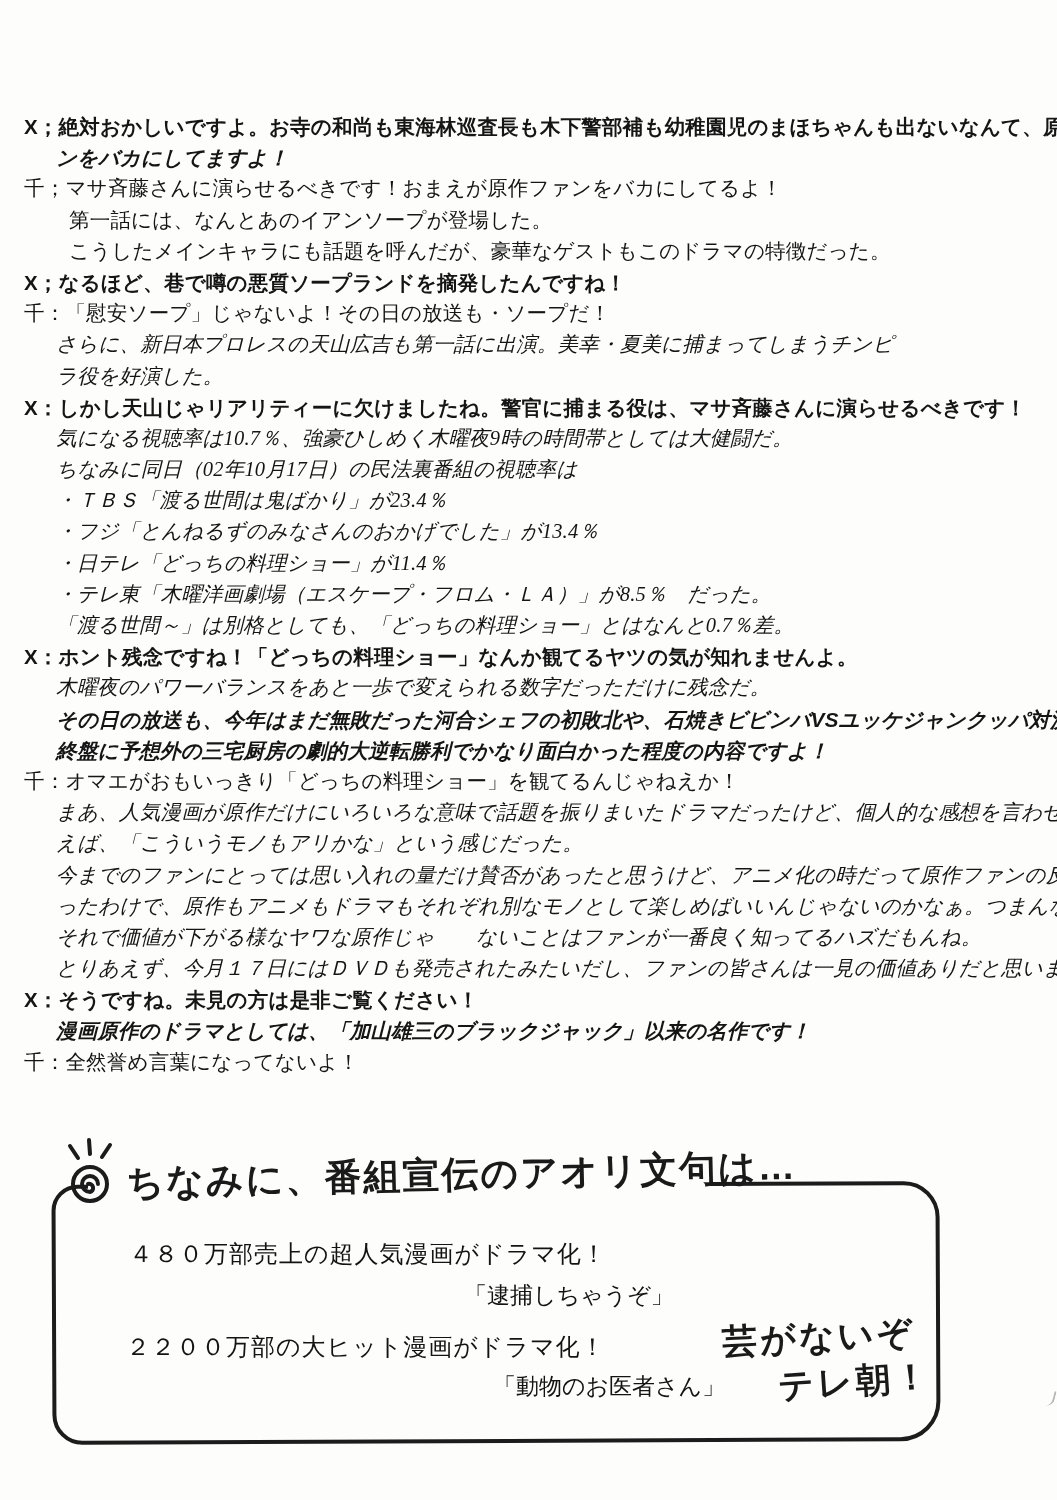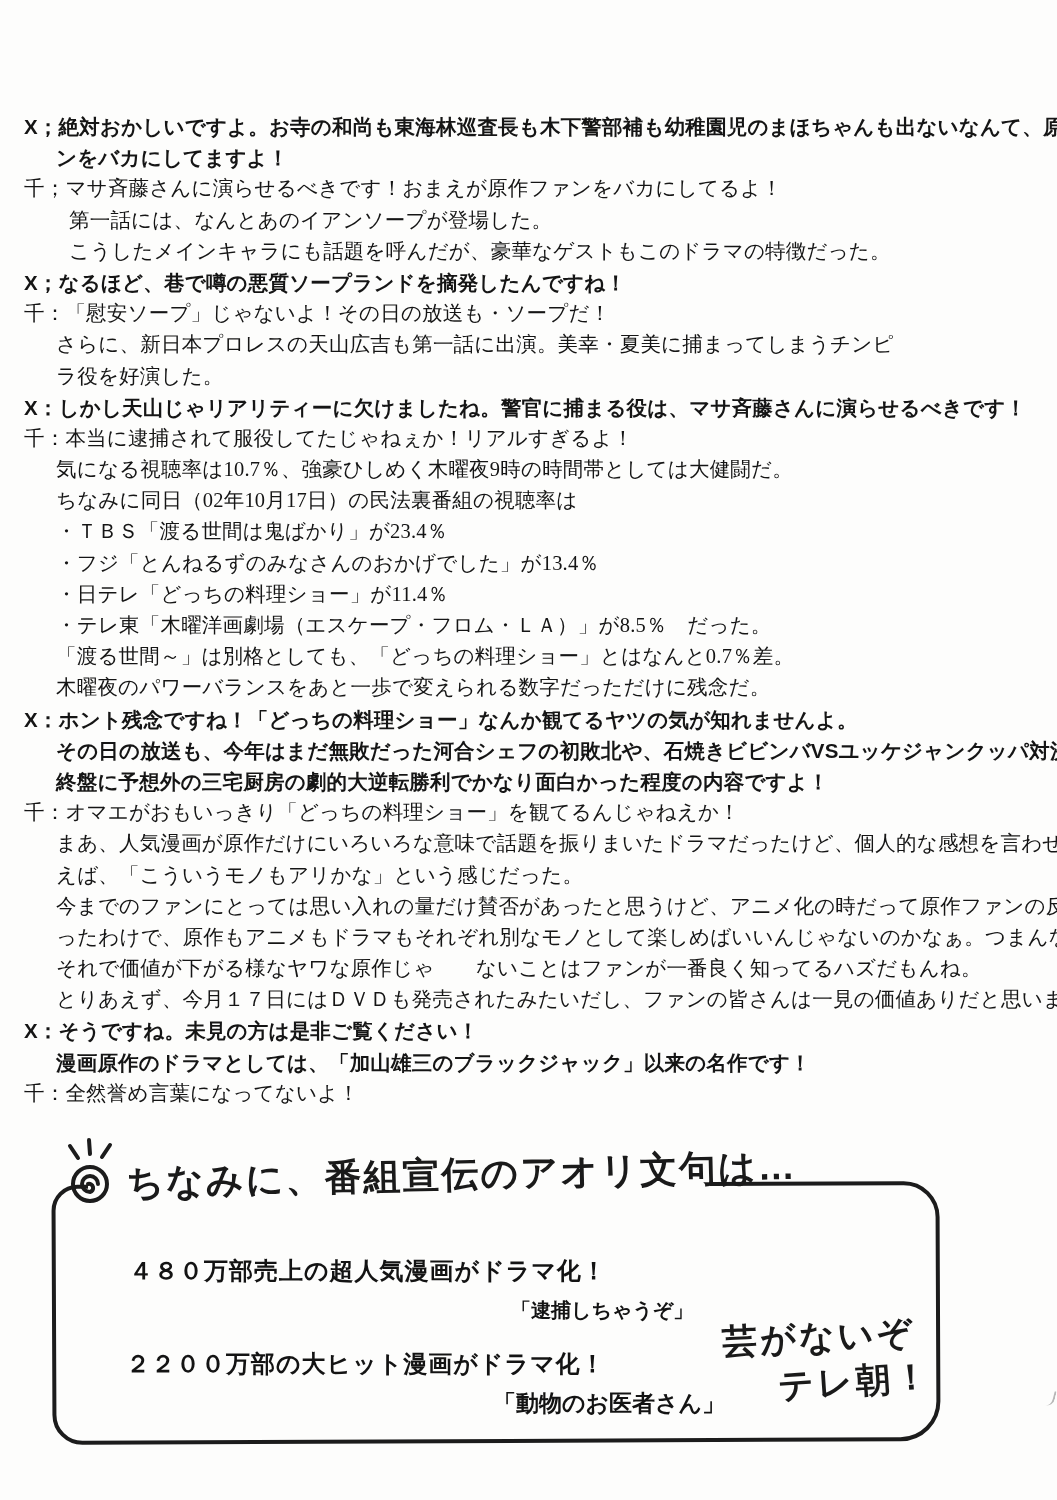--- a/index.html
+++ b/index.html
@@ -14,21 +14,21 @@
   .dialogue{
     position:absolute;left:24px;top:111px;width:1025px;
   }
   .line{
     height:31.2px;line-height:31.2px;font-size:20.5px;
     white-space:nowrap;letter-spacing:0.2px;
   }
   .b{font-family:"Liberation Sans",sans-serif;font-weight:700;}
   .m{font-family:"Liberation Serif",serif;font-weight:400;}
   .ind0{padding-left:0;}
-  .ind1{padding-left:32px;}
+  .ind1{padding-left:32px;font-style:italic;}
   .ind2{padding-left:45px;}
 
   
   .promo-box{
     position:absolute;left:52px;top:1183px;width:880px;height:252px;
     border:4.5px solid #1c1c1c;
     border-radius:26px 36px 40px 30px;
     transform:rotate(-0.25deg);
     background:transparent;
   }
@@ -38,24 +38,24 @@
   }
   .hand-title{
     position:absolute;left:126px;top:1150px;
     font-family:"Liberation Sans",sans-serif;font-weight:700;
     font-size:37px;letter-spacing:2px;white-space:nowrap;
     transform:rotate(-1.4deg);color:#1a1a1a;
   }
   .doodle{position:absolute;left:62px;top:1136px;}
   .promo-line{
     position:absolute;font-family:"Liberation Sans",sans-serif;
-    font-weight:700;white-space:nowrap;color:#131313;margin-top:17px;
+    font-weight:400;white-space:nowrap;color:#131313;
   }
   .p1{left:129px;top:1238px;font-size:24px;letter-spacing:1px;}
-  .p1s{left:511px;top:1280px;font-size:20px;}
+  .p1s{left:464px;top:1280px;font-size:23px;}
   .p2{left:126px;top:1331px;font-size:24px;letter-spacing:1px;}
   .p2s{left:493px;top:1371px;font-size:23px;}
   .hand-note{
     position:absolute;font-family:"Liberation Sans",sans-serif;
     font-weight:700;white-space:nowrap;color:#1a1a1a;
   }
   .n1{left:722px;top:1314px;font-size:35px;transform:rotate(-3deg);letter-spacing:3px;}
   .n2{left:778px;top:1358px;font-size:35px;transform:rotate(-4deg);letter-spacing:3px;}
   .edge-artifact{
     position:absolute;left:1044px;top:1390px;width:9px;height:16px;
@@ -72,30 +72,29 @@
       <div class="line b ind0">X；絶対おかしいですよ。お寺の和尚も東海林巡査長も木下警部補も幼稚園児のまほちゃんも出ないなんて、原作ファ</div>
       <div class="line b ind1">ンをバカにしてますよ！</div>
       <div class="line m ind0">千；マサ斉藤さんに演らせるべきです！おまえが原作ファンをバカにしてるよ！</div>
       <div class="line m ind2">第一話には、なんとあのイアンソープが登場した。</div>
       <div class="line m ind2">こうしたメインキャラにも話題を呼んだが、豪華なゲストもこのドラマの特徴だった。</div>
       <div class="line b ind0">X；なるほど、巷で噂の悪質ソープランドを摘発したんですね！</div>
       <div class="line m ind0">千：「慰安ソープ」じゃないよ！その日の放送も・ソープだ！</div>
       <div class="line m ind1">さらに、新日本プロレスの天山広吉も第一話に出演。美幸・夏美に捕まってしまうチンピ</div>
       <div class="line m ind1">ラ役を好演した。</div>
       <div class="line b ind0">X：しかし天山じゃリアリティーに欠けましたね。警官に捕まる役は、マサ斉藤さんに演らせるべきです！</div>
-      <div class="line m ind0">千：本当に逮捕されて服役してたじゃねぇか！リアルすぎるよ！</div>
       <div class="line m ind1">気になる視聴率は10.7％、強豪ひしめく木曜夜9時の時間帯としては大健闘だ。</div>
       <div class="line m ind1">ちなみに同日（02年10月17日）の民法裏番組の視聴率は</div>
       <div class="line m ind1">・ＴＢＳ「渡る世間は鬼ばかり」が23.4％</div>
       <div class="line m ind1">・フジ「とんねるずのみなさんのおかげでした」が13.4％</div>
       <div class="line m ind1">・日テレ「どっちの料理ショー」が11.4％</div>
       <div class="line m ind1">・テレ東「木曜洋画劇場（エスケープ・フロム・ＬＡ）」が8.5％　だった。</div>
       <div class="line m ind1">「渡る世間～」は別格としても、「どっちの料理ショー」とはなんと0.7％差。</div>
+      <div class="line b ind0">X：ホント残念ですね！「どっちの料理ショー」なんか観てるヤツの気が知れませんよ。</div>
       <div class="line m ind1">木曜夜のパワーバランスをあと一歩で変えられる数字だっただけに残念だ。</div>
-      <div class="line b ind0">X：ホント残念ですね！「どっちの料理ショー」なんか観てるヤツの気が知れませんよ。</div>
       <div class="line b ind1">その日の放送も、今年はまだ無敗だった河合シェフの初敗北や、石焼きビビンバVSユッケジャンクッパ対決が、</div>
       <div class="line b ind1">終盤に予想外の三宅厨房の劇的大逆転勝利でかなり面白かった程度の内容ですよ！</div>
       <div class="line m ind0">千：オマエがおもいっきり「どっちの料理ショー」を観てるんじゃねえか！</div>
       <div class="line m ind1">まあ、人気漫画が原作だけにいろいろな意味で話題を振りまいたドラマだったけど、個人的な感想を言わせてもら</div>
       <div class="line m ind1">えば、「こういうモノもアリかな」という感じだった。</div>
       <div class="line m ind1">今までのファンにとっては思い入れの量だけ賛否があったと思うけど、アニメ化の時だって原作ファンの反発はあ</div>
       <div class="line m ind1">ったわけで、原作もアニメもドラマもそれぞれ別なモノとして楽しめばいいんじゃないのかなぁ。つまんなくても</div>
       <div class="line m ind1">それで価値が下がる様なヤワな原作じゃ　　ないことはファンが一番良く知ってるハズだもんね。</div>
       <div class="line m ind1">とりあえず、今月１７日にはＤＶＤも発売されたみたいだし、ファンの皆さんは一見の価値ありだと思いますよ。</div>
       <div class="line b ind0">X：そうですね。未見の方は是非ご覧ください！</div>

